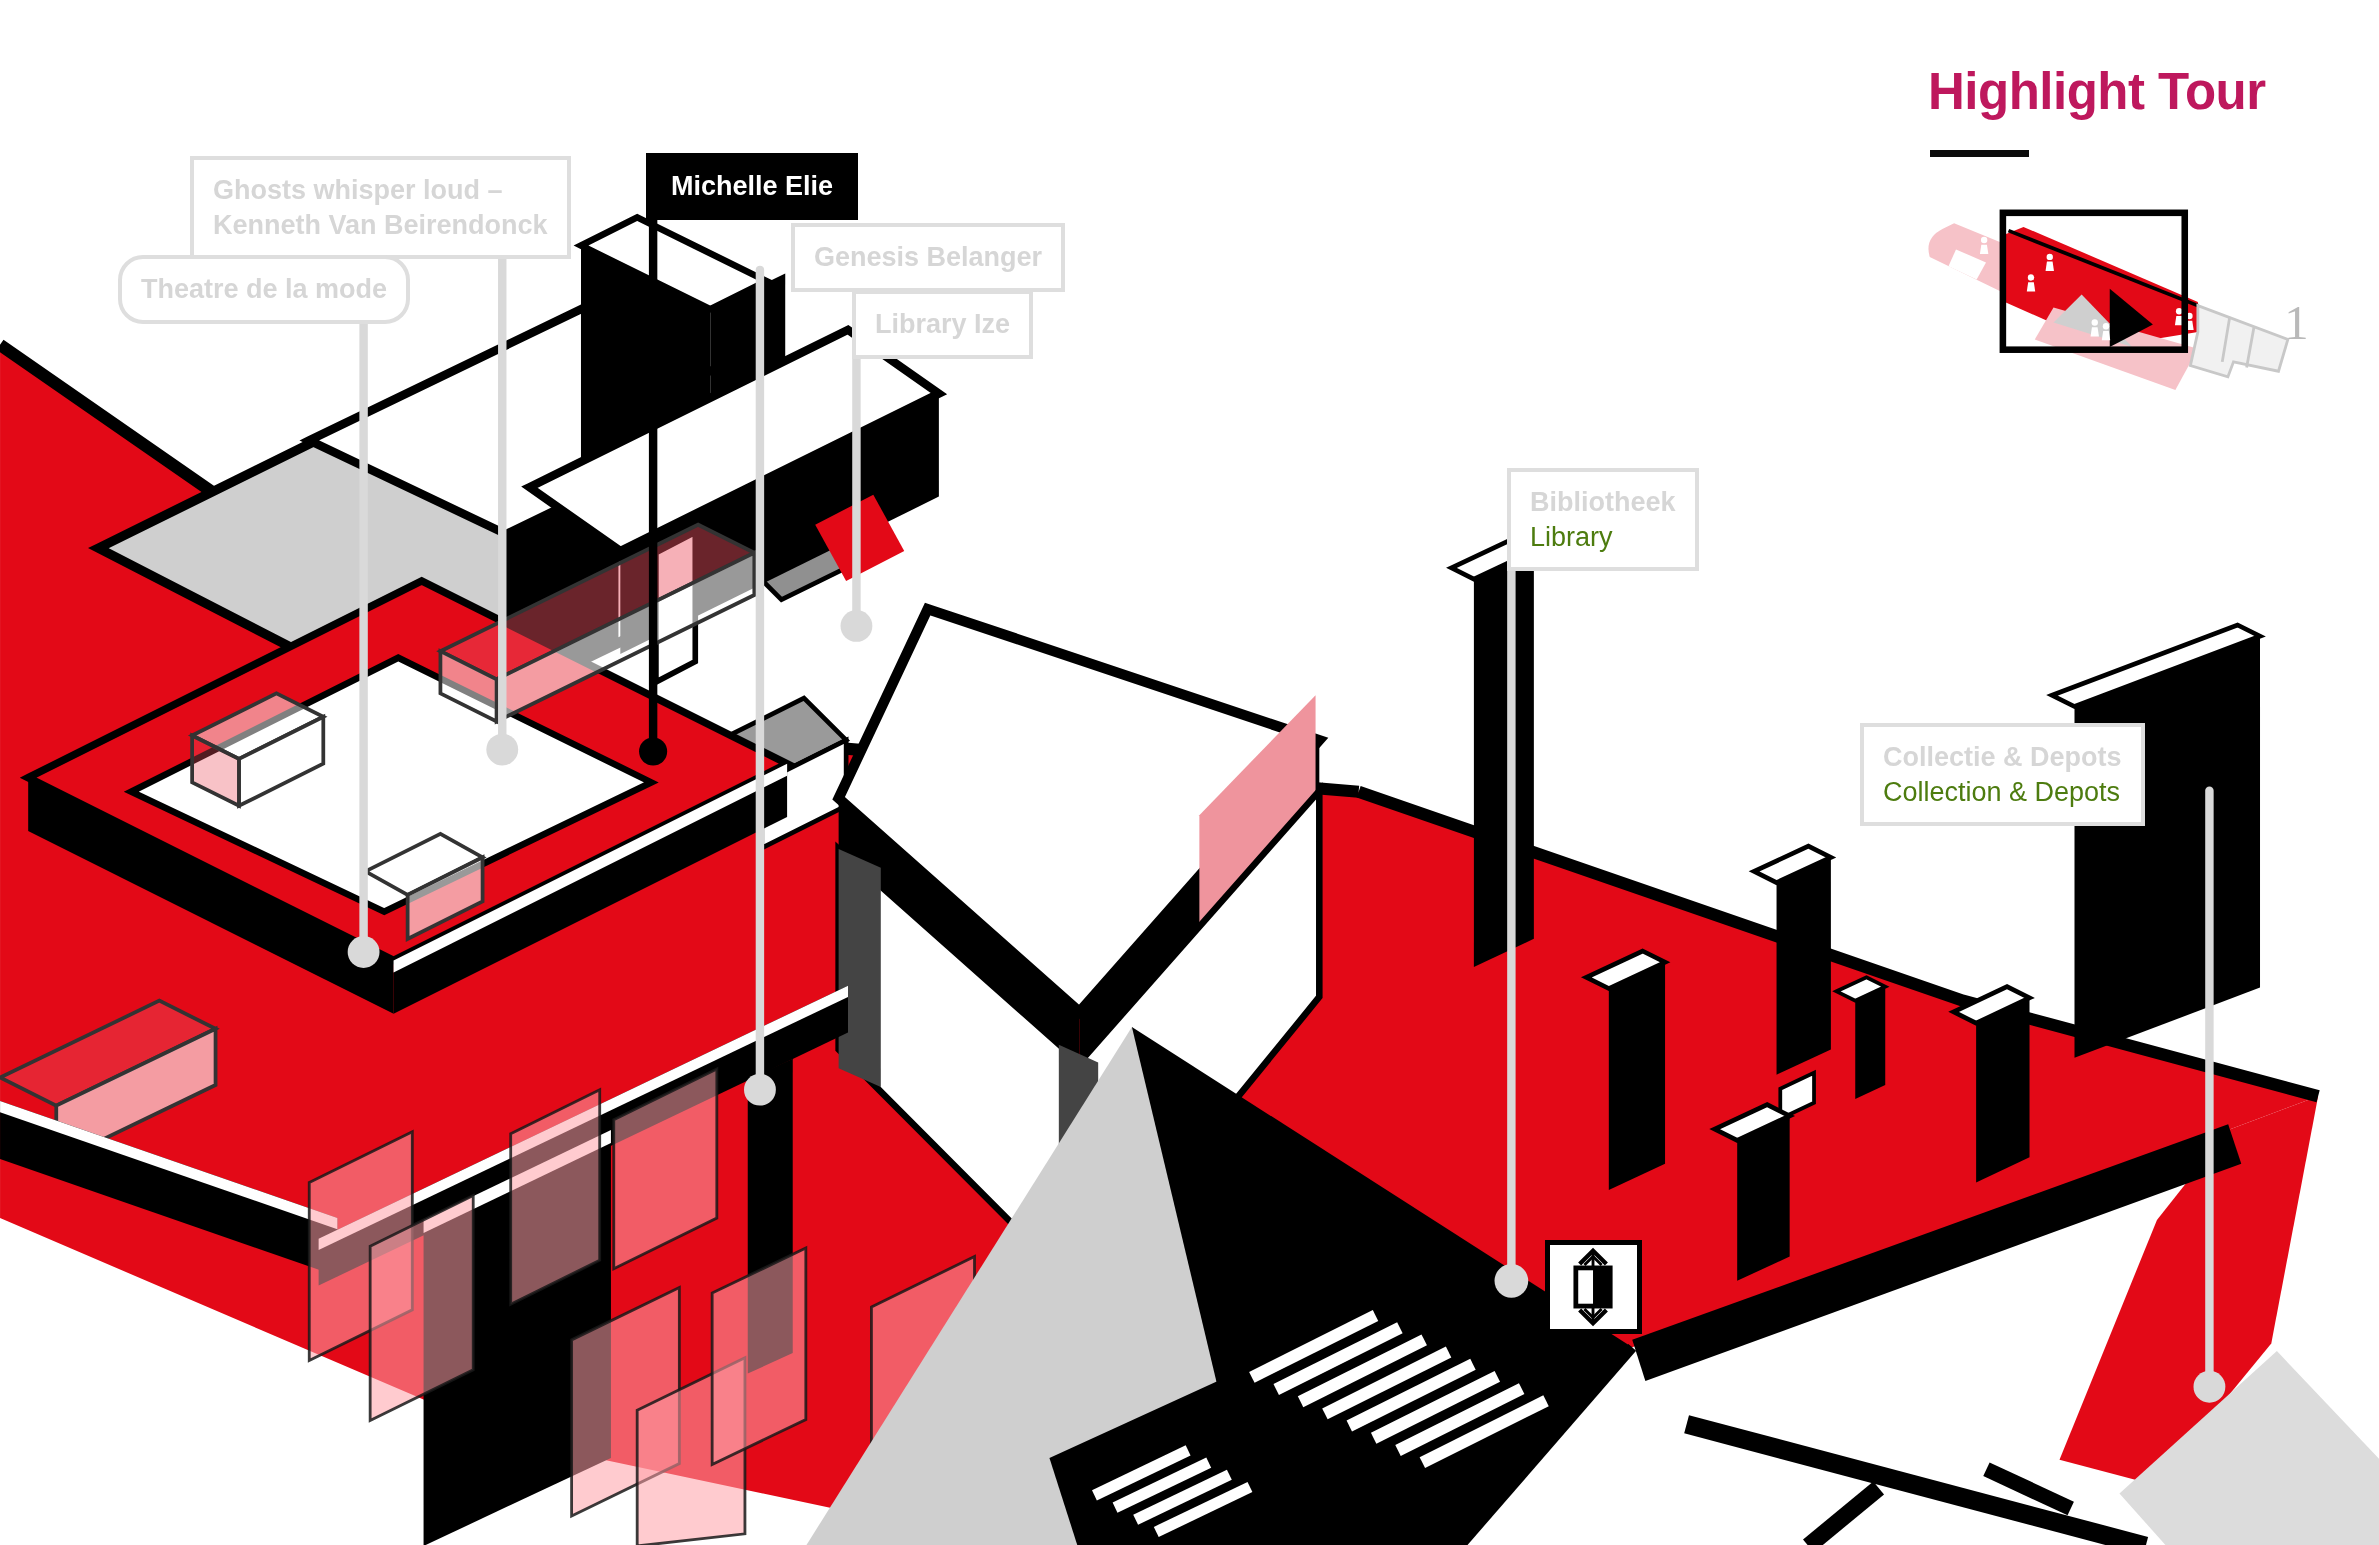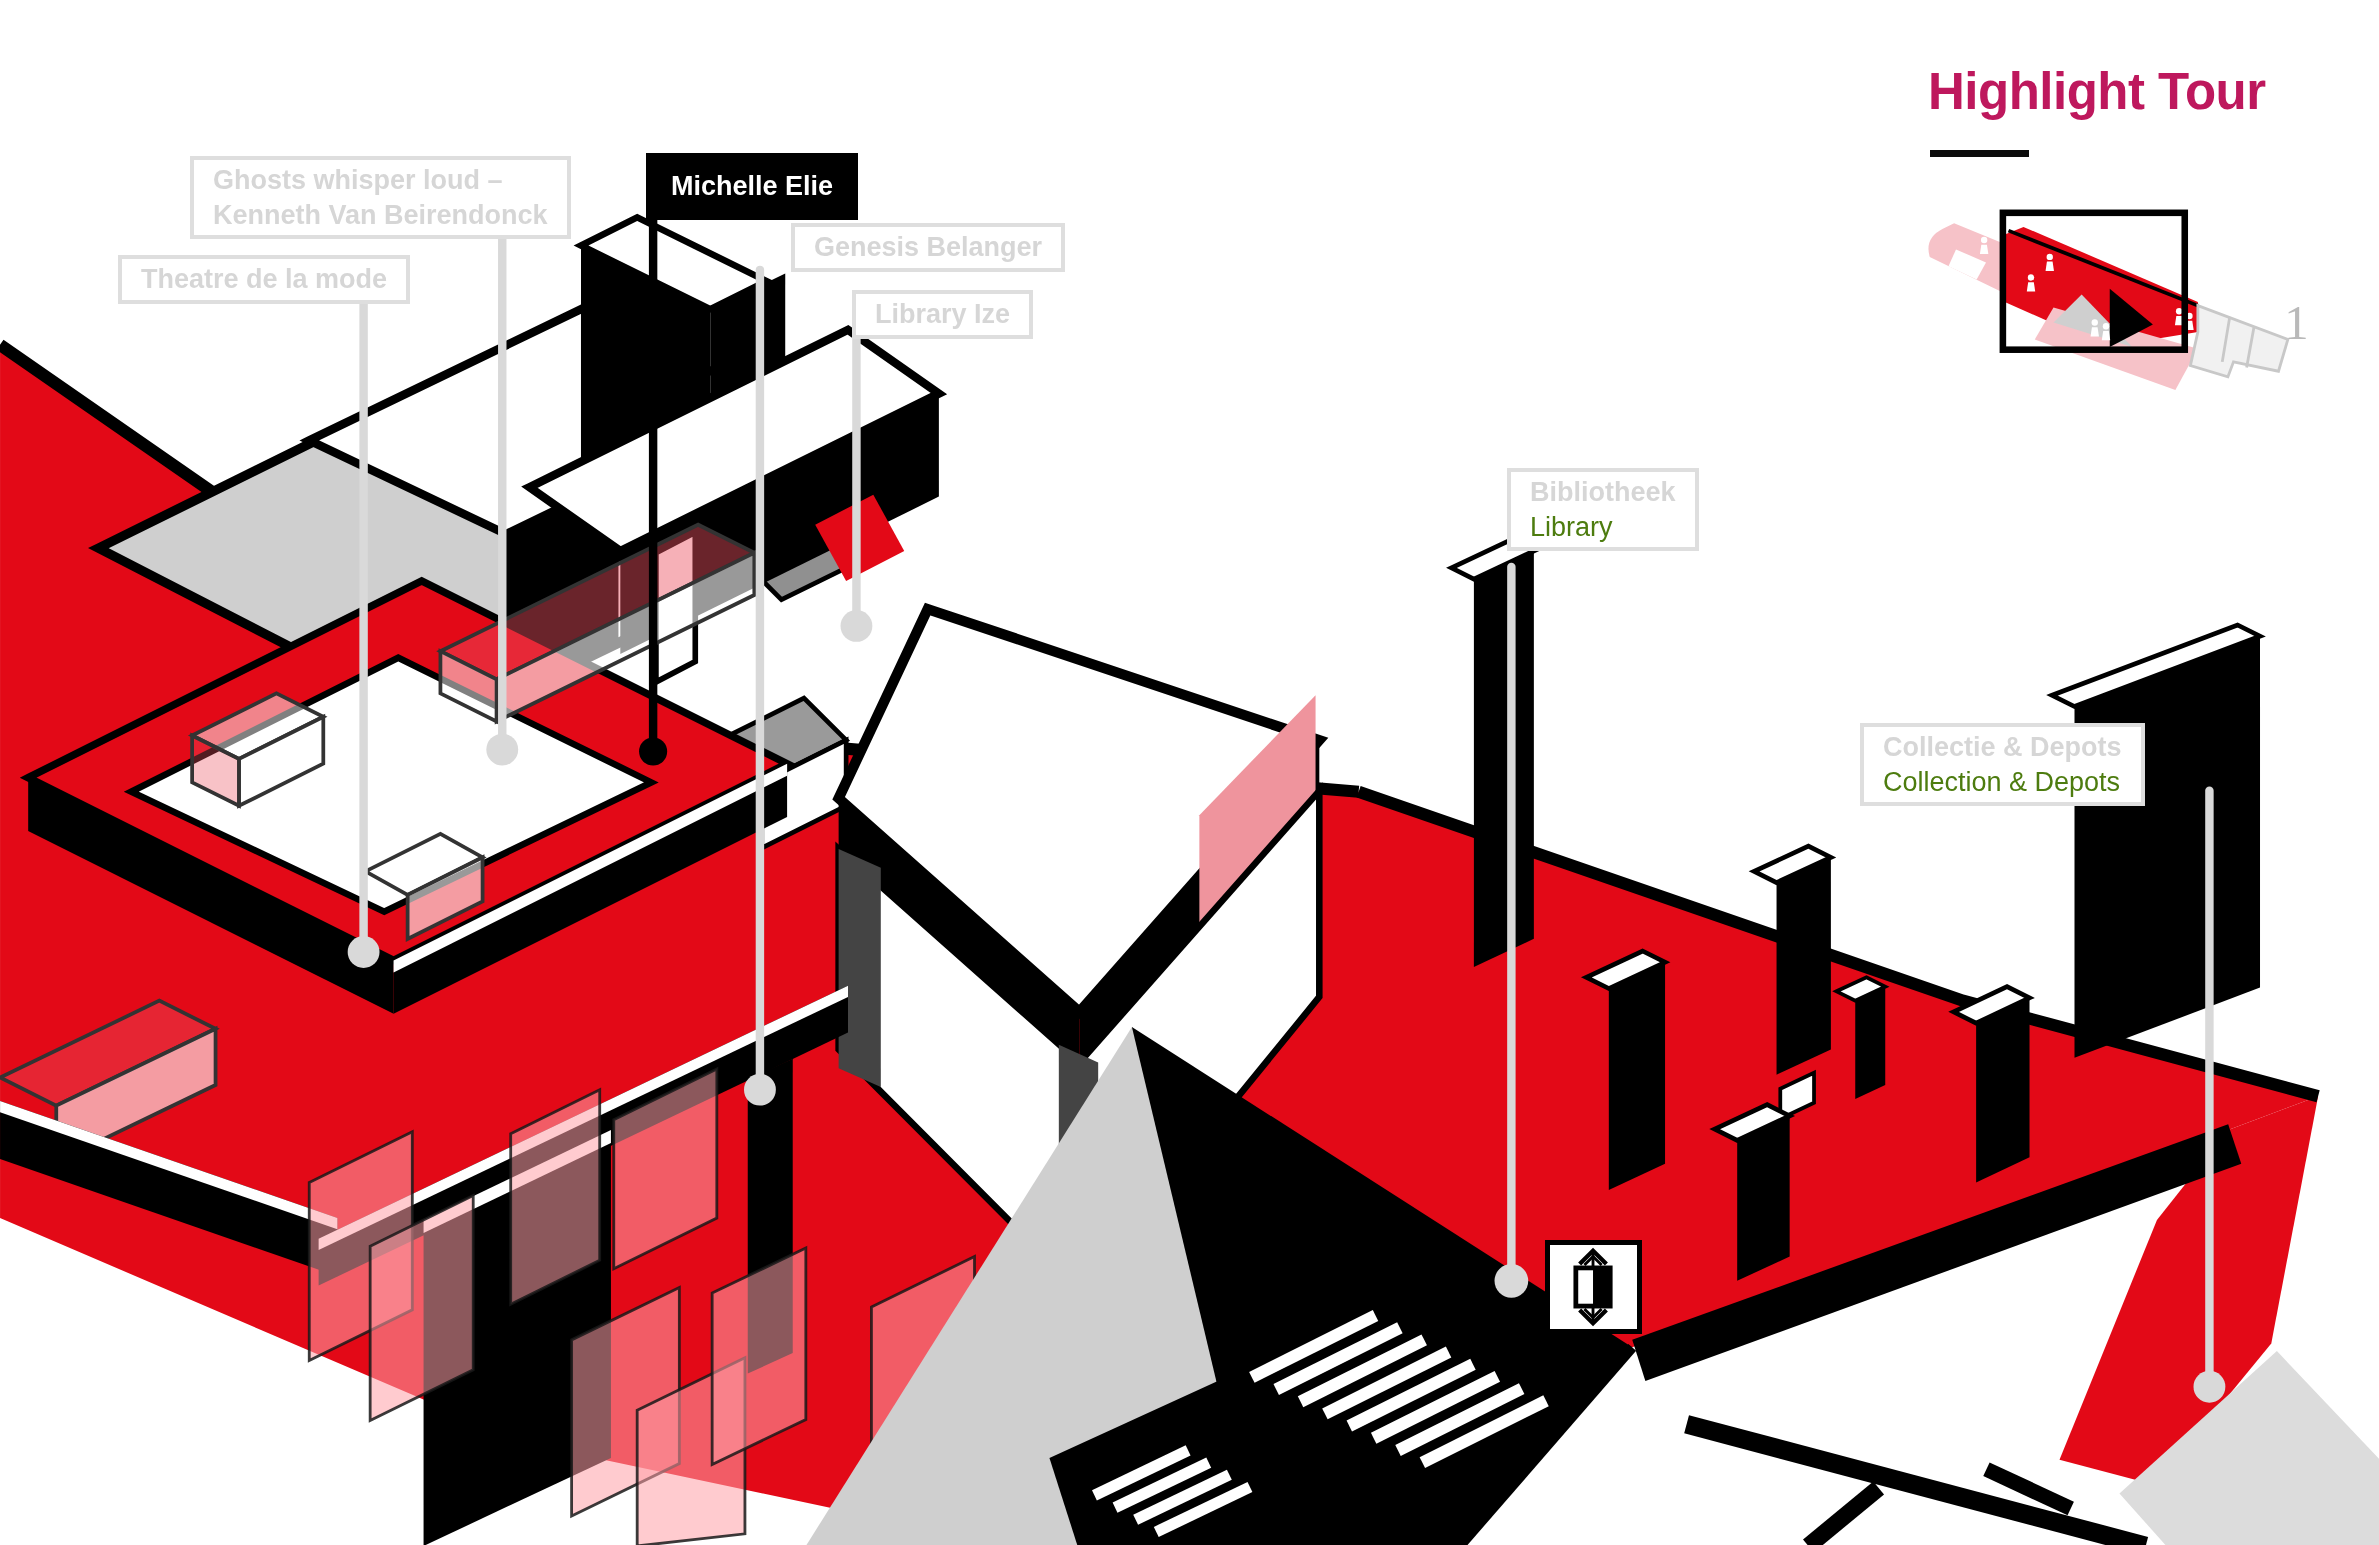--- a/index.html
+++ b/index.html
@@ -7,21 +7,21 @@
     width:2380px;height:1546px;position:relative;overflow:hidden;
     background:#ffffff;font-family:"Liberation Sans", sans-serif;
   }
   #scene{position:absolute;left:0;top:0;width:2380px;height:1546px;}
 
   
   .stop-label{
     position:absolute;box-sizing:border-box;
     background:#ffffff;border:4.7px solid #dedede;color:#d6d6d6;
     font-weight:700;font-size:27px;line-height:1.28;
-    padding:3px 19px;white-space:nowrap;z-index:5;
+    padding:13px 19px;white-space:nowrap;z-index:5;
   }
   .stop-label .secondary{font-weight:400;color:#4d7c0f;}
   .stop-label.active{background:#000;border-color:#000;color:#fff;padding:12px 21px;}
 
   
   #page-title{
     position:absolute;left:1928px;top:62px;z-index:5;
     font-weight:700;font-size:51px;letter-spacing:-0.5px;color:#be185d;white-space:nowrap;
   }
   #title-underline{position:absolute;left:1930px;top:150px;width:99px;height:6.6px;background:#0b0b0b;z-index:5;}
@@ -224,21 +224,21 @@
   </g>
 </svg>
 
 <div id="page-title">Highlight Tour</div>
 <div id="title-underline"></div>
 
 <div class="stop-label" style="left:190px;top:156px;">
   <div>Ghosts whisper loud –</div>
   <div>Kenneth Van Beirendonck</div>
 </div>
-<div class="stop-label" style="left:118px;top:255px;">
+<div class="stop-label" style="left:118px;top:255px;border-radius:25px;">
   <div>Theatre de la mode</div>
 </div>
 <div class="stop-label active" style="left:646px;top:153px;">
   <div>Michelle Elie</div>
 </div>
 <div class="stop-label" style="left:791px;top:223px;">
   <div>Genesis Belanger</div>
 </div>
 <div class="stop-label" style="left:852px;top:290px;">
   <div>Library Ize</div>

